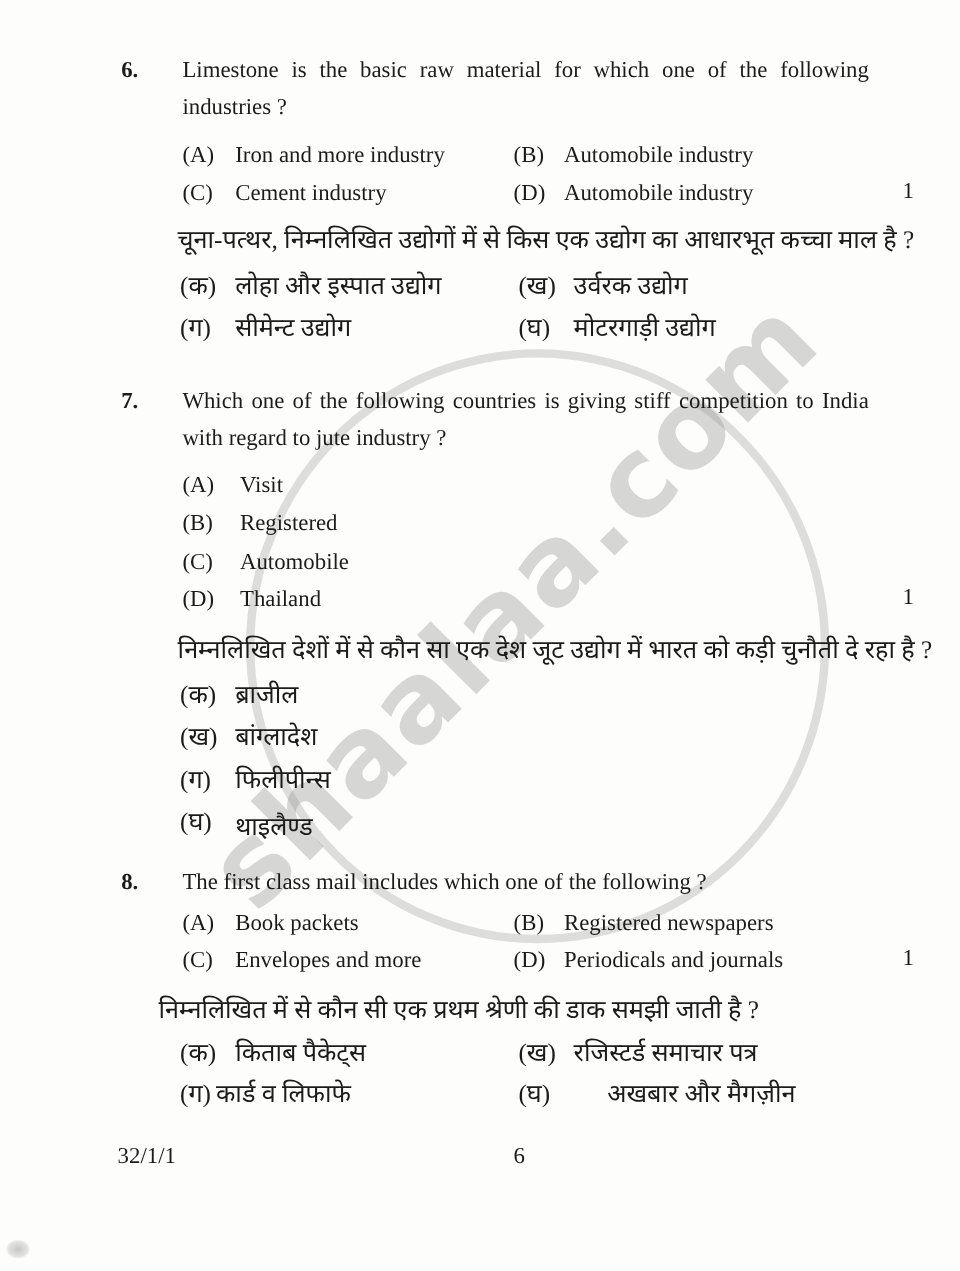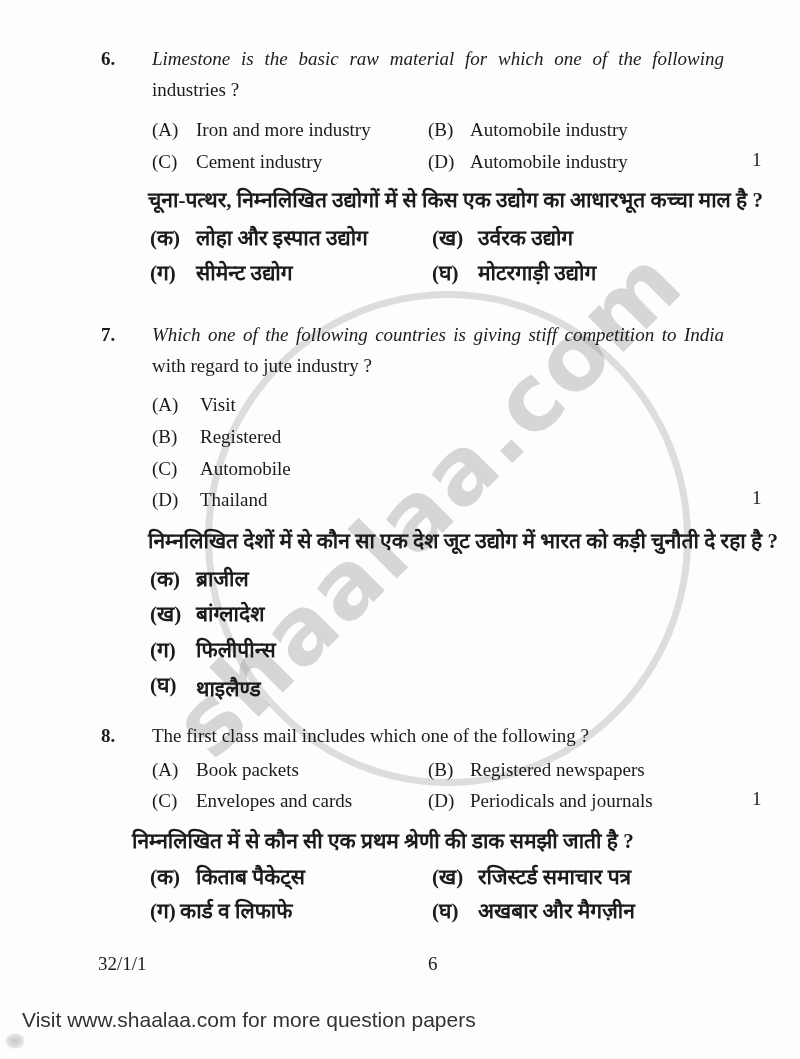--- a/index.html
+++ b/index.html
@@ -12,23 +12,23 @@
     color:#1b1b1b;
   }
   .abs{position:absolute;white-space:nowrap;}
   .en{font-size:19px;line-height:26px;}
   .qnum{font-weight:bold;font-size:19px;line-height:26px;}
   .jline{
     white-space:normal;
     text-align:justify;
     -moz-text-align-last:justify;
     text-align-last:justify;
-    font-size:19px;line-height:26px;font-style:italic;
+    font-size:19px;line-height:26px;
   }
-  .hi{font-size:21px;line-height:28px;font-weight:700;}
+  .hi{font-size:21px;line-height:28px;font-weight:400;}
   .mark{font-size:19px;}
   .footer-text{font-size:19px;}
   .wm-circle{
     position:absolute;left:205px;top:291px;width:472px;height:481px;
     border:7px solid rgba(172,172,172,0.40);
     border-radius:50%;
     z-index:0;
   }
   .wm-text{
     position:absolute;left:100px;top:455px;width:650px;height:120px;
@@ -116,37 +116,36 @@
 
     <div class="abs qnum" style="left:101px;top:723px">8.</div>
     <div class="abs en" style="left:152px;top:723px">The first class mail includes which one of the following ?</div>
 
     <span class="abs en" style="left:152px;top:757px">(A)</span>
     <span class="abs en" style="left:196px;top:757px">Book packets</span>
     <span class="abs en" style="left:428px;top:757px">(B)</span>
     <span class="abs en" style="left:470px;top:757px">Registered newspapers</span>
 
     <span class="abs en" style="left:152px;top:788px">(C)</span>
-    <span class="abs en" style="left:196px;top:788px">Envelopes and cards</span>
+    <span class="abs en" style="left:196px;top:788px">Envelopes and more</span>
     <span class="abs en" style="left:428px;top:788px">(D)</span>
     <span class="abs en" style="left:470px;top:788px">Periodicals and journals</span>
     <span class="abs mark" style="left:752px;top:788px">1</span>
 
     <div class="abs hi" style="left:132px;top:827px">निम्नलिखित में से कौन सी एक प्रथम श्रेणी की डाक समझी जाती है ?</div>
 
     <span class="abs hi" style="left:150px;top:863px">(क)</span>
     <span class="abs hi" style="left:196px;top:863px">किताब पैकेट्स</span>
     <span class="abs hi" style="left:432px;top:863px">(ख)</span>
     <span class="abs hi" style="left:478px;top:863px">रजिस्टर्ड समाचार पत्र</span>
 
     <span class="abs hi" style="left:150px;top:897px">(ग)</span>
     <span class="abs hi" style="left:180px;top:897px">कार्ड व लिफाफे</span>
     <span class="abs hi" style="left:432px;top:897px">(घ)</span>
-    <span class="abs hi" style="left:478px;top:897px">अखबार और मैगज़ीन</span>
+    <span class="abs hi" style="left:506px;top:897px">अखबार और मैगज़ीन</span>
 
     <div class="abs footer-text" style="left:98px;top:953px">32/1/1</div>
     <div class="abs footer-text" style="left:428px;top:953px">6</div>
   </div>
 
-  <div class="banner">Visit www.shaalaa.com for more question papers</div>
   <div class="artifact"></div>
 
 </div>
 
 </body></html>

